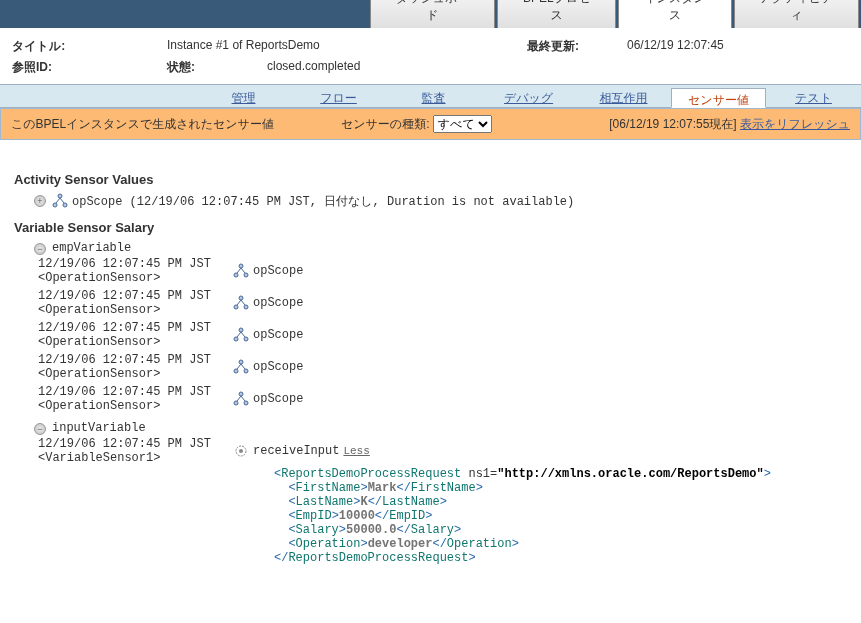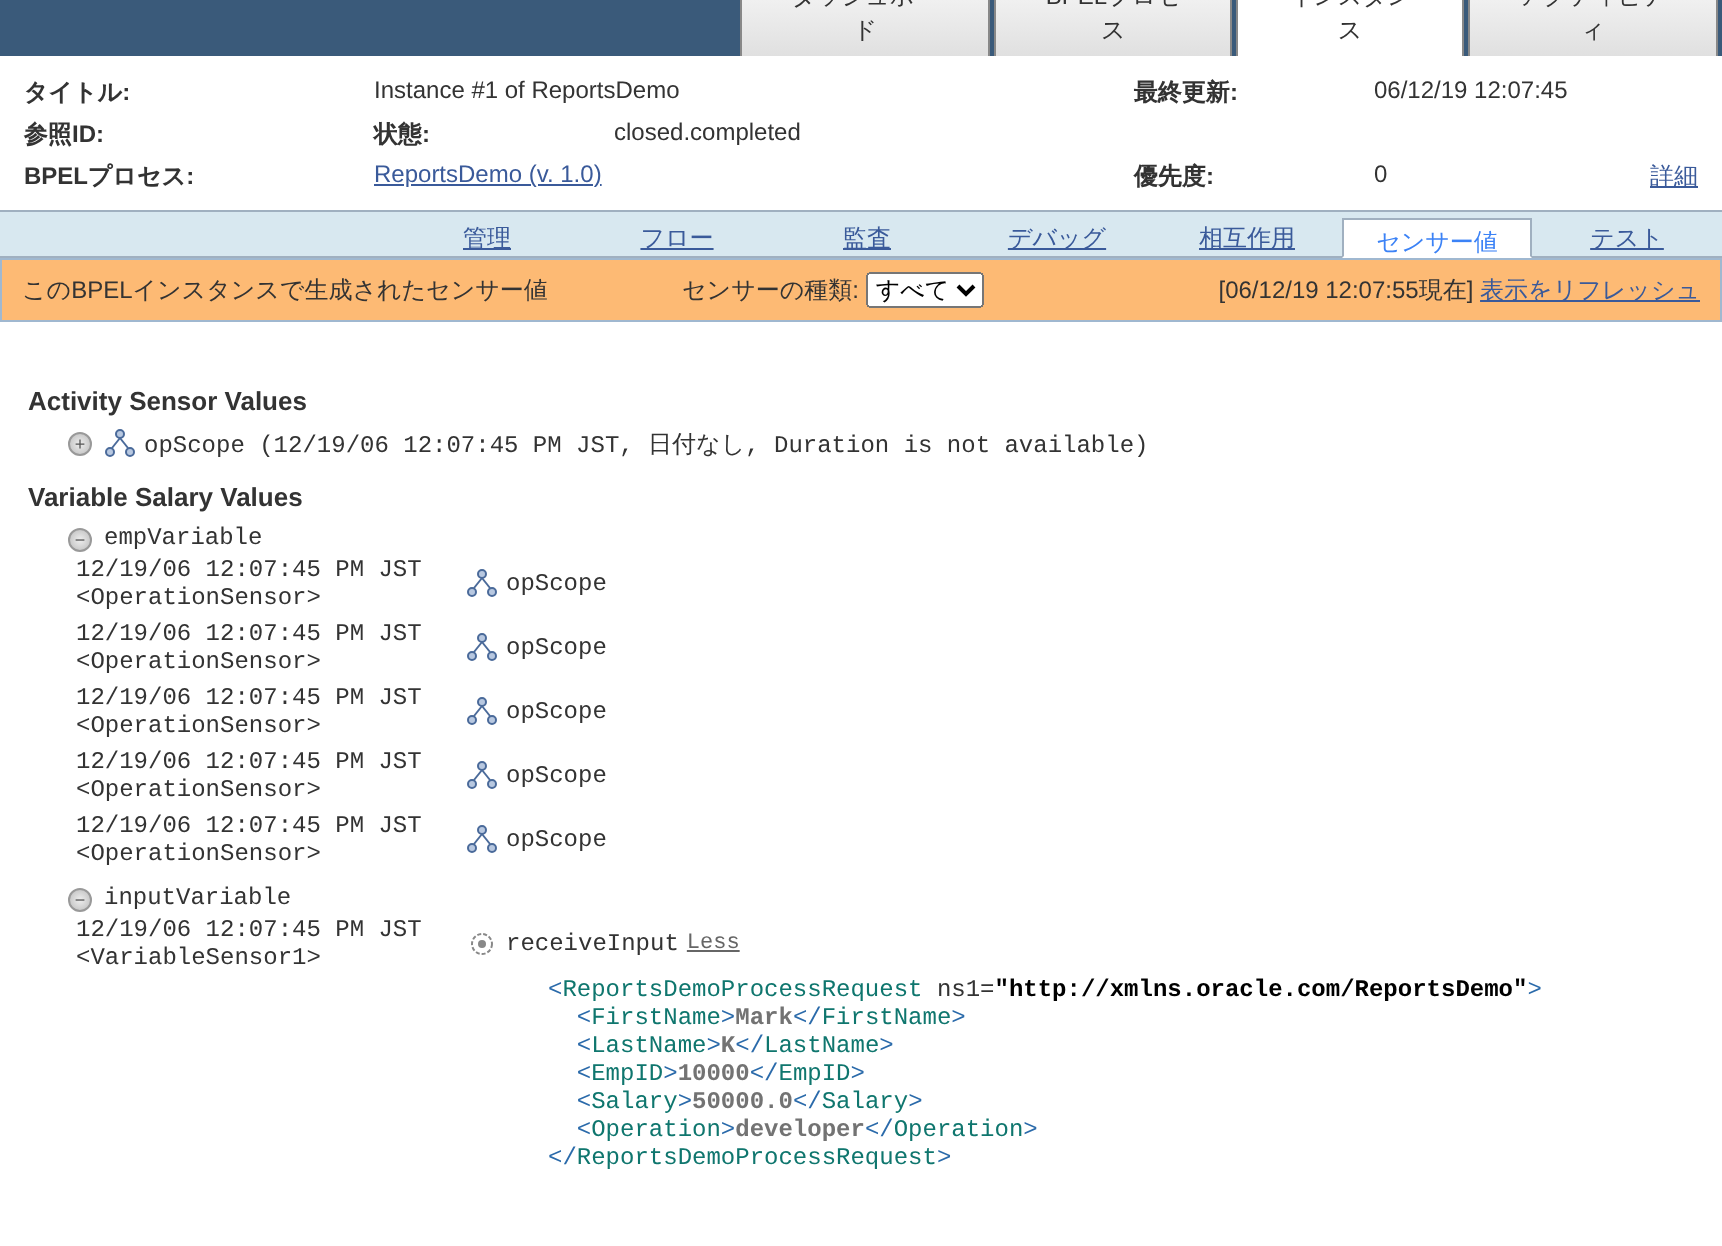--- a/index.html
+++ b/index.html
@@ -28,21 +28,21 @@
     border-radius: 3px 3px 0 0;
     min-width: 100px;
     text-align: center;
   }
   .tab.active {
     background: #fff;
   }
   .header {
     padding: 10px 12px 4px 12px;
   }
-  .header-row { display: flex; margin-bottom: 4px; gap: 20px; }
+  .header-row { display: flex; margin-bottom: 4px; }
   .hlabel { width: 155px; font-weight: bold; }
   .hval1 { width: 360px; }
   .hlabel2 { width: 100px; font-weight: bold; }
   .hval2 { flex: 1; }
   .detail-link { float: right; color: #3a5a9a; text-decoration: underline; cursor: pointer; }
   .treebtn {
     background: linear-gradient(#f0f0f0,#d8d8d8);
     border: 1px solid #999;
     padding: 2px 10px;
     cursor: pointer;
@@ -65,21 +65,21 @@
     text-align: center;
     color: #3a5a9a;
     text-decoration: underline;
     cursor: pointer;
   }
   .subtab.active {
     background: #fff;
     border: 1px solid #a0b0c0;
     border-bottom: 1px solid #fff;
     text-decoration: none;
-    color: #3b82f6;
+    color: #c2410c;
     position: relative;
     top: 1px;
   }
   .infobar {
     background: #fdba74;
     border: 1px solid #a0b8d0;
     display: flex;
     align-items: center;
     padding: 6px 10px;
     margin: 0;
@@ -141,29 +141,20 @@
     <div class="hlabel">タイトル:</div>
     <div class="hval1">Instance #1 of ReportsDemo</div>
     <div class="hlabel2">最終更新:</div>
     <div class="hval2">06/12/19 12:07:45</div>
   </div>
   <div class="header-row">
     <div class="hlabel">参照ID:</div>
     <div class="hlabel2">状態:</div>
     <div class="hval2">closed.completed</div>
   </div>
-  <div class="header-row">
-    <div class="hlabel">BPELプロセス:</div>
-    <div class="hval1"><a class="link">ReportsDemo (v. 1.0)</a></div>
-    <div class="hlabel2">優先度:</div>
-    <div class="hval2">
-      <span>0</span>
-      <a class="link detail-link">詳細</a>
-    </div>
-  </div>
 </div>
 
 <div class="subtabs">
   <div class="subtab">管理</div>
   <div class="subtab">フロー</div>
   <div class="subtab">監査</div>
   <div class="subtab">デバッグ</div>
   <div class="subtab">相互作用</div>
   <div class="subtab active">センサー値</div>
   <div class="subtab">テスト</div>
@@ -191,21 +182,21 @@
     <svg class="tree-icon" viewBox="0 0 16 16">
       <circle cx="8" cy="3" r="2" fill="#b8c8e0" stroke="#4a6a9a"></circle>
       <circle cx="3" cy="12" r="2" fill="#b8c8e0" stroke="#4a6a9a"></circle>
       <circle cx="13" cy="12" r="2" fill="#b8c8e0" stroke="#4a6a9a"></circle>
       <line x1="8" y1="5" x2="4" y2="10" stroke="#4a6a9a"></line>
       <line x1="8" y1="5" x2="12" y2="10" stroke="#4a6a9a"></line>
     </svg>
     <span class="mono">opScope (12/19/06 12:07:45 PM JST, 日付なし, Duration is not available)</span>
   </div>
 
-  <h3>Variable Salary Values</h3>
+  <h3>Variable Sensor Salary</h3>
 
   <div class="node-row indent1">
     <span class="expander">−</span>
     <span class="mono">empVariable</span>
   </div>
 
   <div class="var-table" id="emp-rows">
       <div class="var-row">
         <div class="var-col1 mono">
           <div>12/19/06 12:07:45 PM JST</div>

